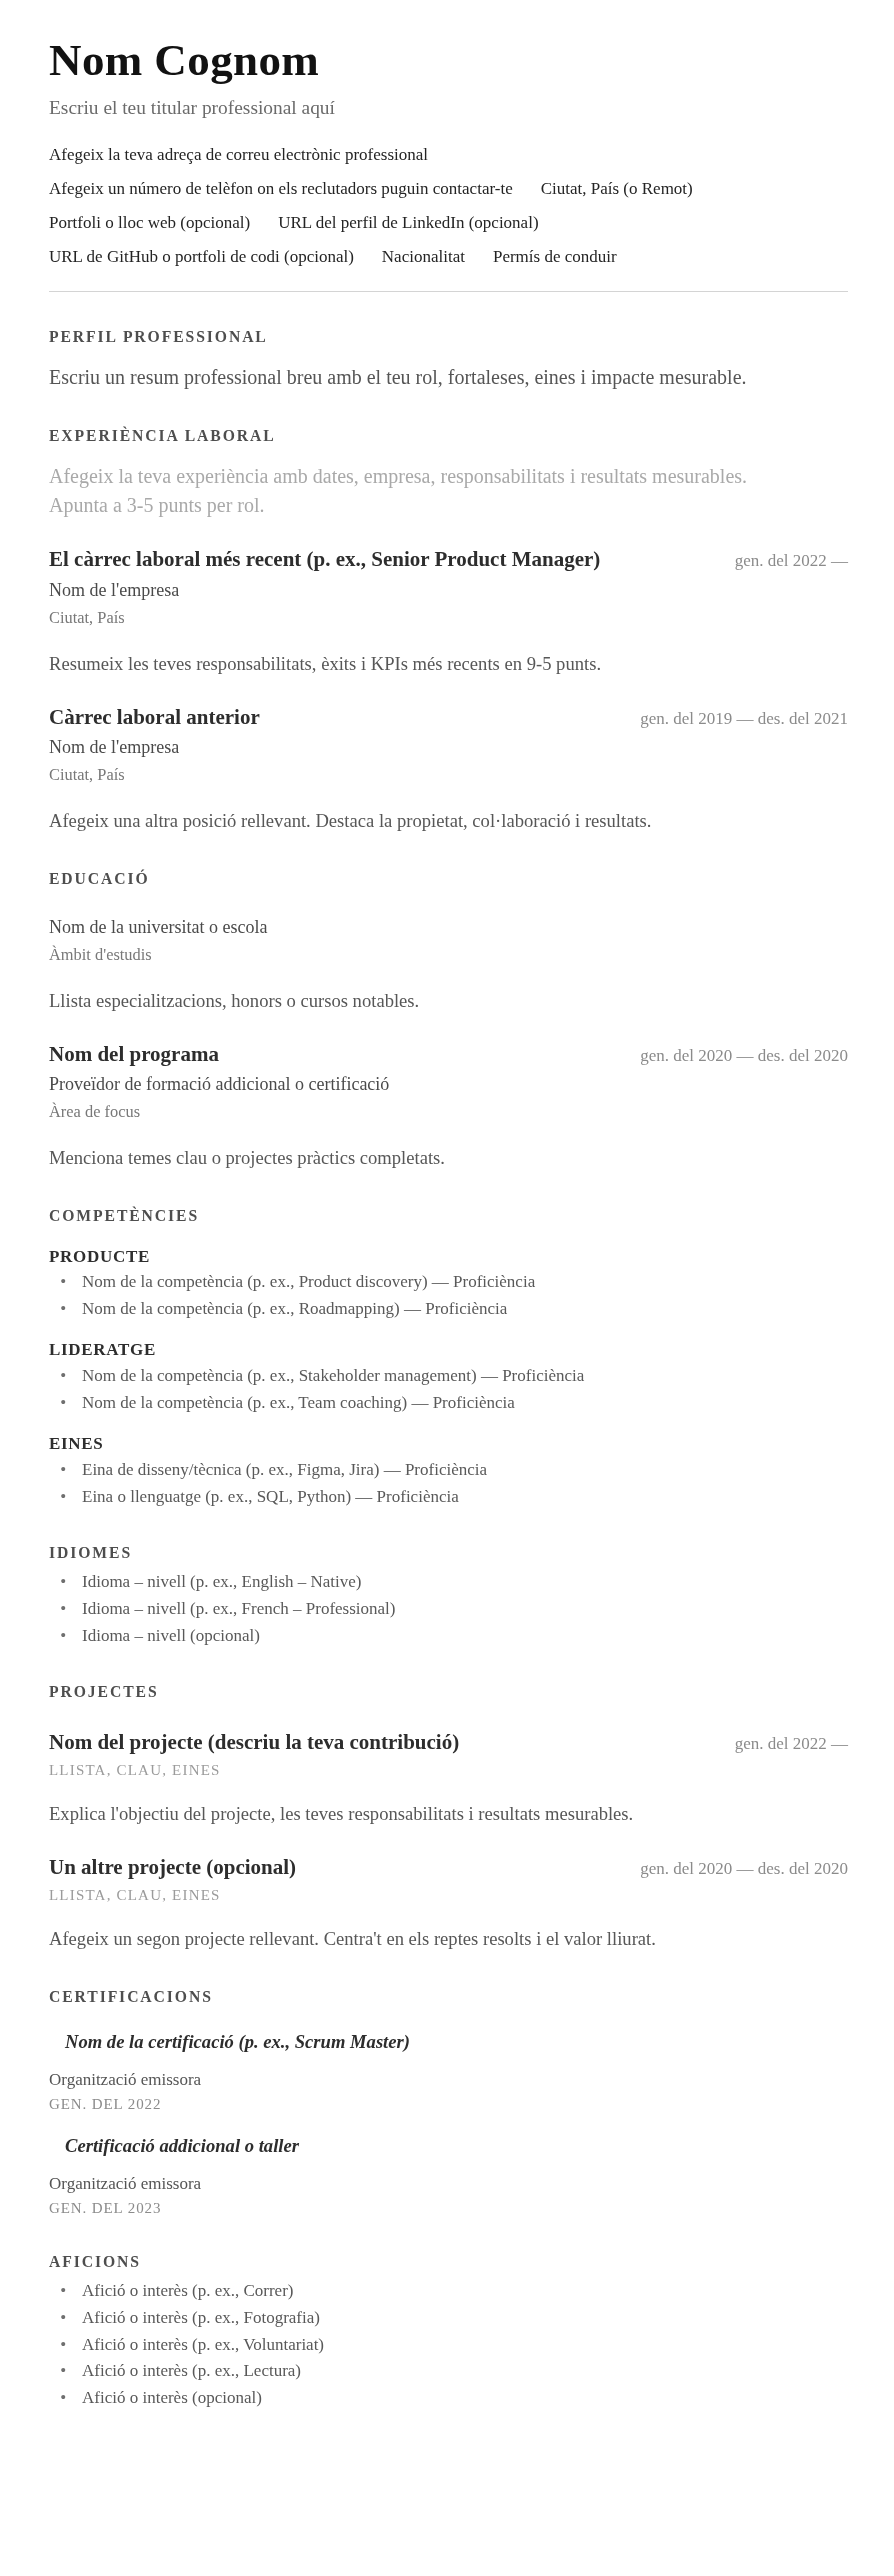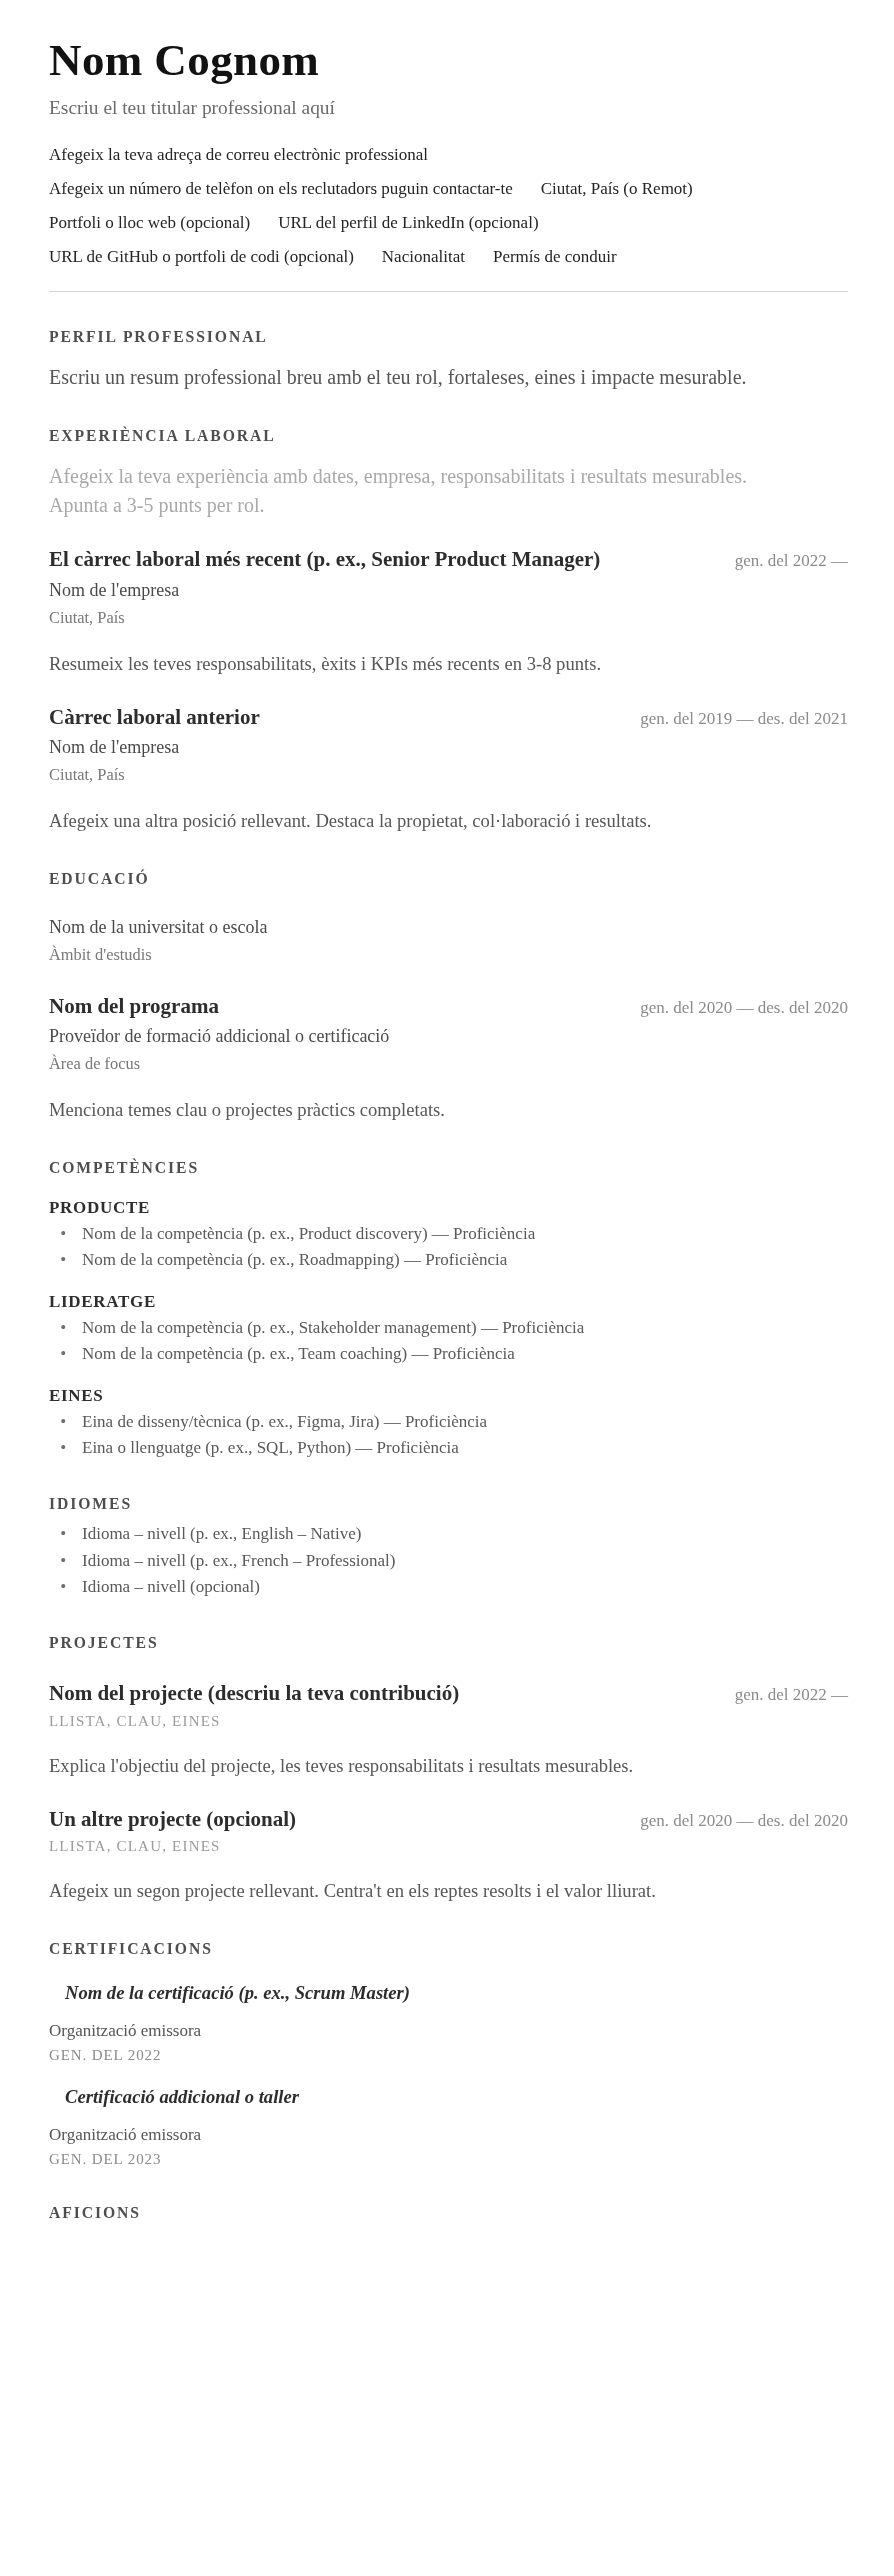--- a/index.html
+++ b/index.html
@@ -172,40 +172,41 @@
     <h2 class="section-heading">EXPERIÈNCIA LABORAL</h2>
     <p class="placeholder-text">Afegeix la teva experiència amb dates, empresa, responsabilitats i resultats mesurables. Apunta a 3-5 punts per rol.</p>
 
     <article class="entry">
       <div class="entry-header">
         <h3 class="entry-title">El càrrec laboral més recent (p. ex., Senior Product Manager)</h3>
         <span class="entry-dates">gen. del 2022 —</span>
       </div>
       <p class="entry-company">Nom de l'empresa</p>
       <p class="entry-location">Ciutat, País</p>
-      <p class="entry-summary">Resumeix les teves responsabilitats, èxits i KPIs més recents en 3-8 punts.</p>
+      <p class="entry-summary">Resumeix les teves responsabilitats, èxits i KPIs més recents en 9-5 punts.</p>
     </article>
 
     <article class="entry">
       <div class="entry-header">
         <h3 class="entry-title">Càrrec laboral anterior</h3>
         <span class="entry-dates">gen. del 2019 — des. del 2021</span>
       </div>
       <p class="entry-company">Nom de l'empresa</p>
       <p class="entry-location">Ciutat, País</p>
       <p class="entry-summary">Afegeix una altra posició rellevant. Destaca la propietat, col·laboració i resultats.</p>
     </article>
   </section>
 
   <section class="section">
     <h2 class="section-heading">EDUCACIÓ</h2>
 
     <article class="entry">
       <p class="entry-company">Nom de la universitat o escola</p>
       <p class="entry-location">Àmbit d'estudis</p>
+      <p class="entry-summary">Llista especialitzacions, honors o cursos notables.</p>
     </article>
 
     <article class="entry">
       <div class="entry-header">
         <h3 class="entry-title">Nom del programa</h3>
         <span class="entry-dates">gen. del 2020 — des. del 2020</span>
       </div>
       <p class="entry-company">Proveïdor de formació addicional o certificació</p>
       <p class="entry-location">Àrea de focus</p>
       <p class="entry-summary">Menciona temes clau o projectes pràctics completats.</p>
@@ -282,16 +283,23 @@
 
     <article class="cert-entry">
       <h3 class="cert-name">Certificació addicional o taller</h3>
       <p class="cert-issuer">Organització emissora</p>
       <p class="cert-date">GEN. DEL 2023</p>
     </article>
   </section>
 
   <section class="section">
     <h2 class="section-heading">AFICIONS</h2>
+    <ul class="bullet-list hobby-list">
+      <li>Afició o interès (p. ex., Correr)</li>
+      <li>Afició o interès (p. ex., Fotografia)</li>
+      <li>Afició o interès (p. ex., Voluntariat)</li>
+      <li>Afició o interès (p. ex., Lectura)</li>
+      <li>Afició o interès (opcional)</li>
+    </ul>
   </section>
 
 </div>
 
 
 </body></html>

